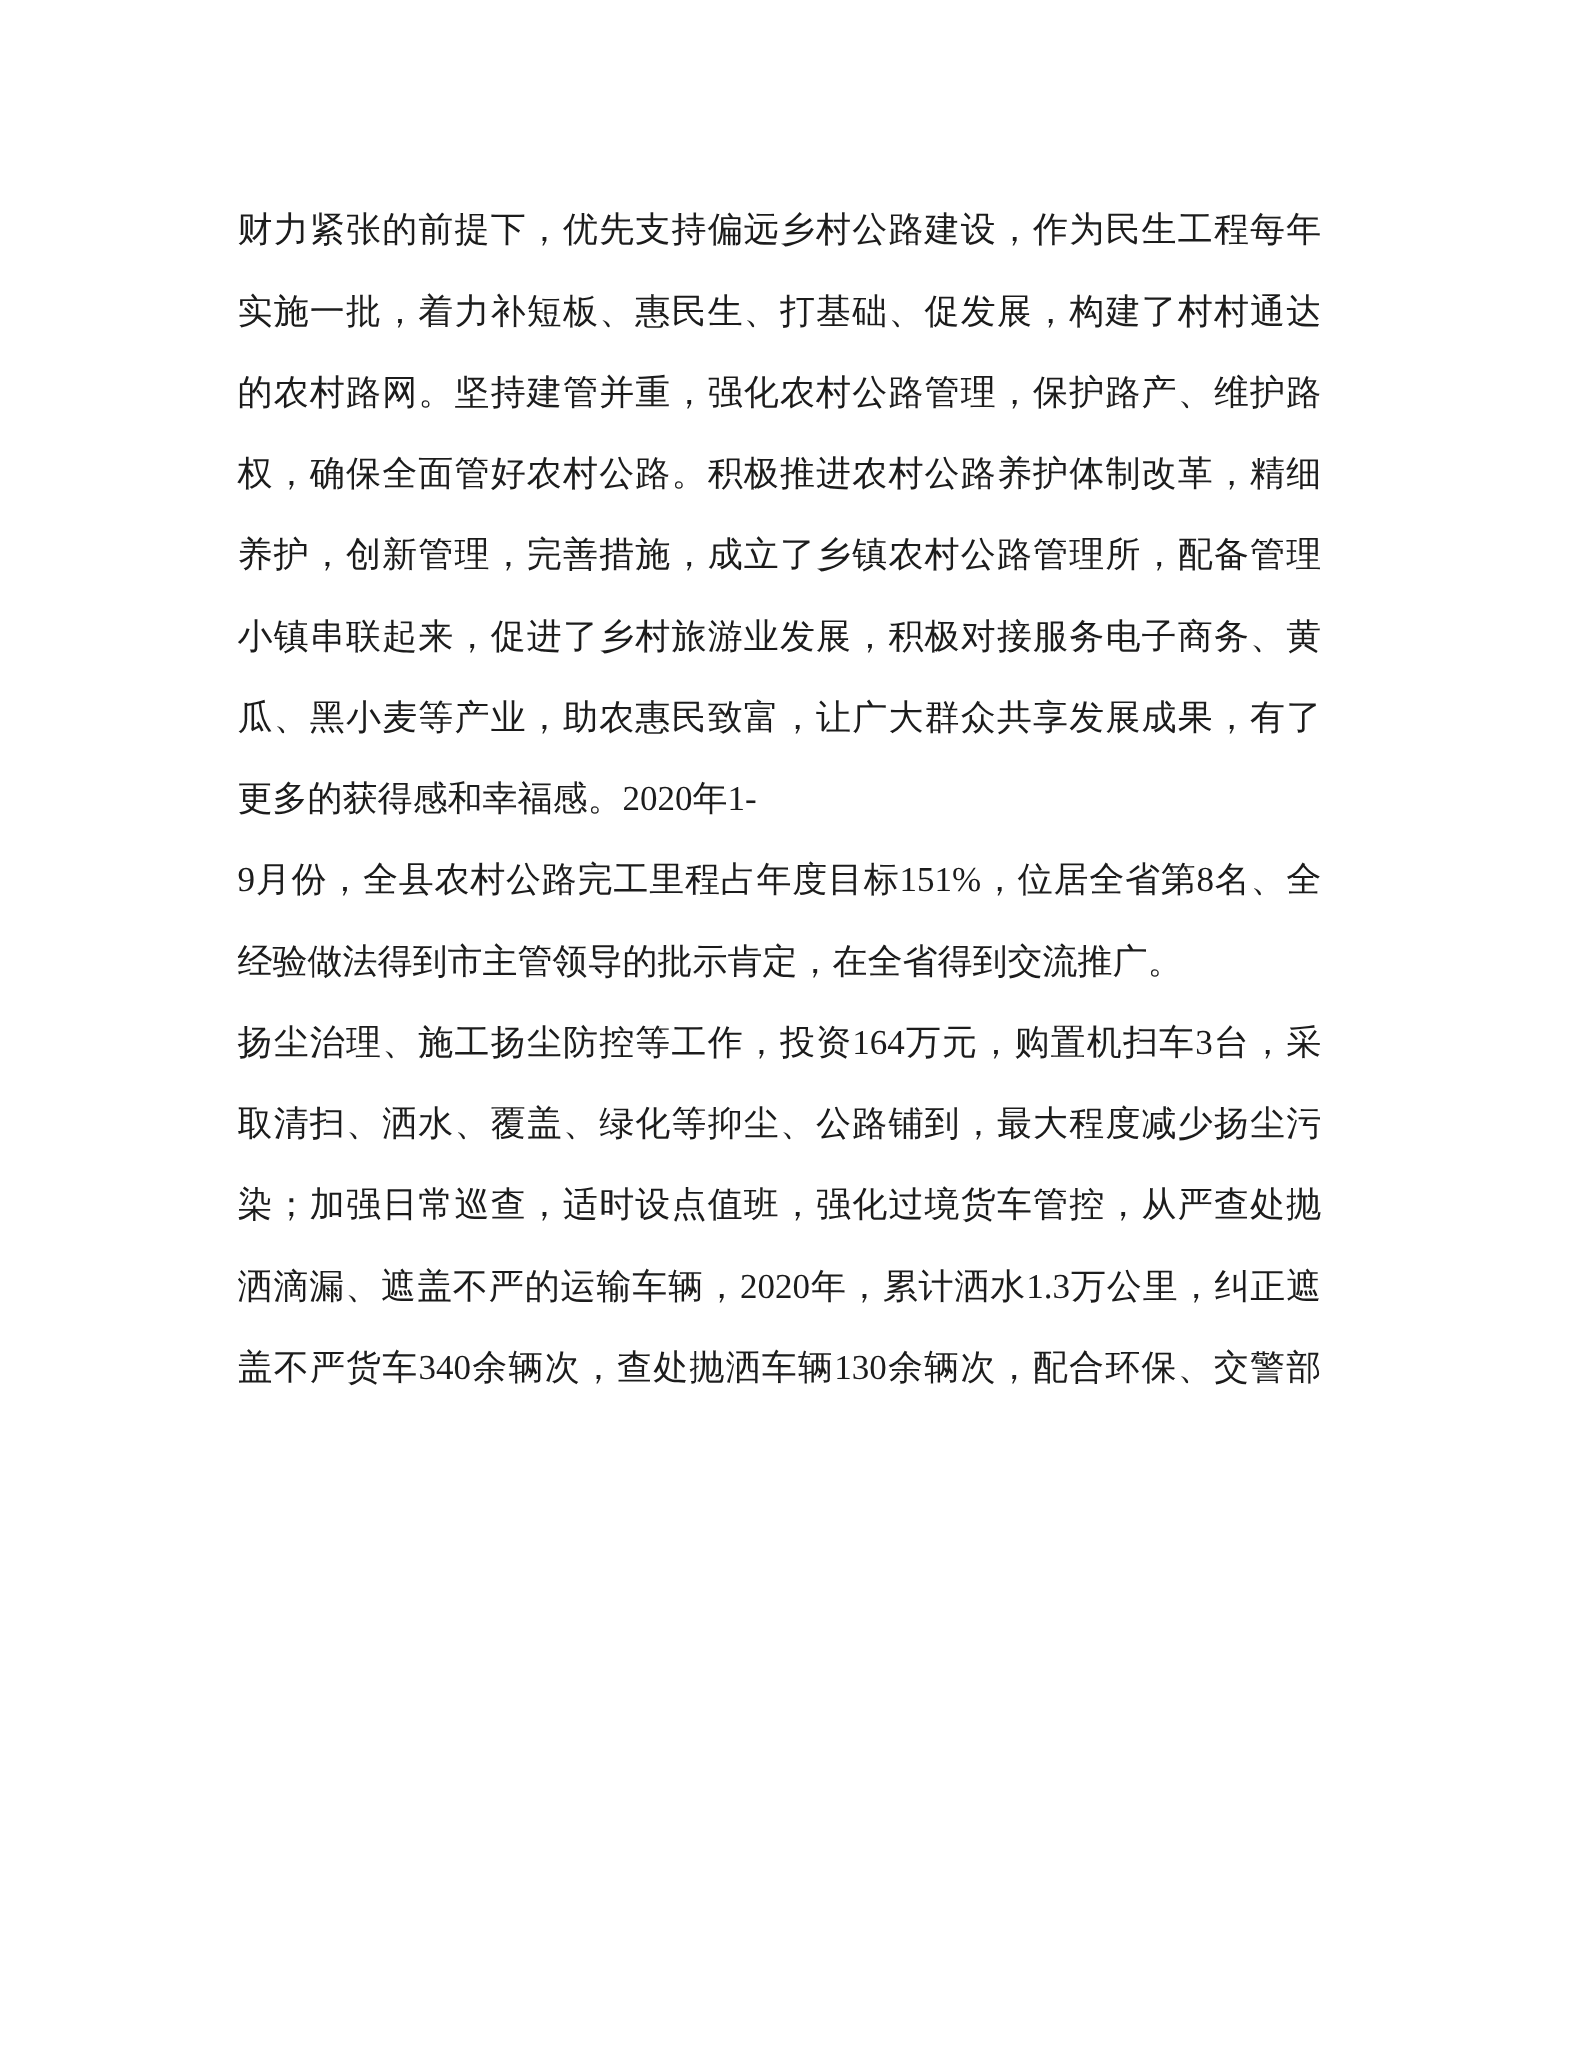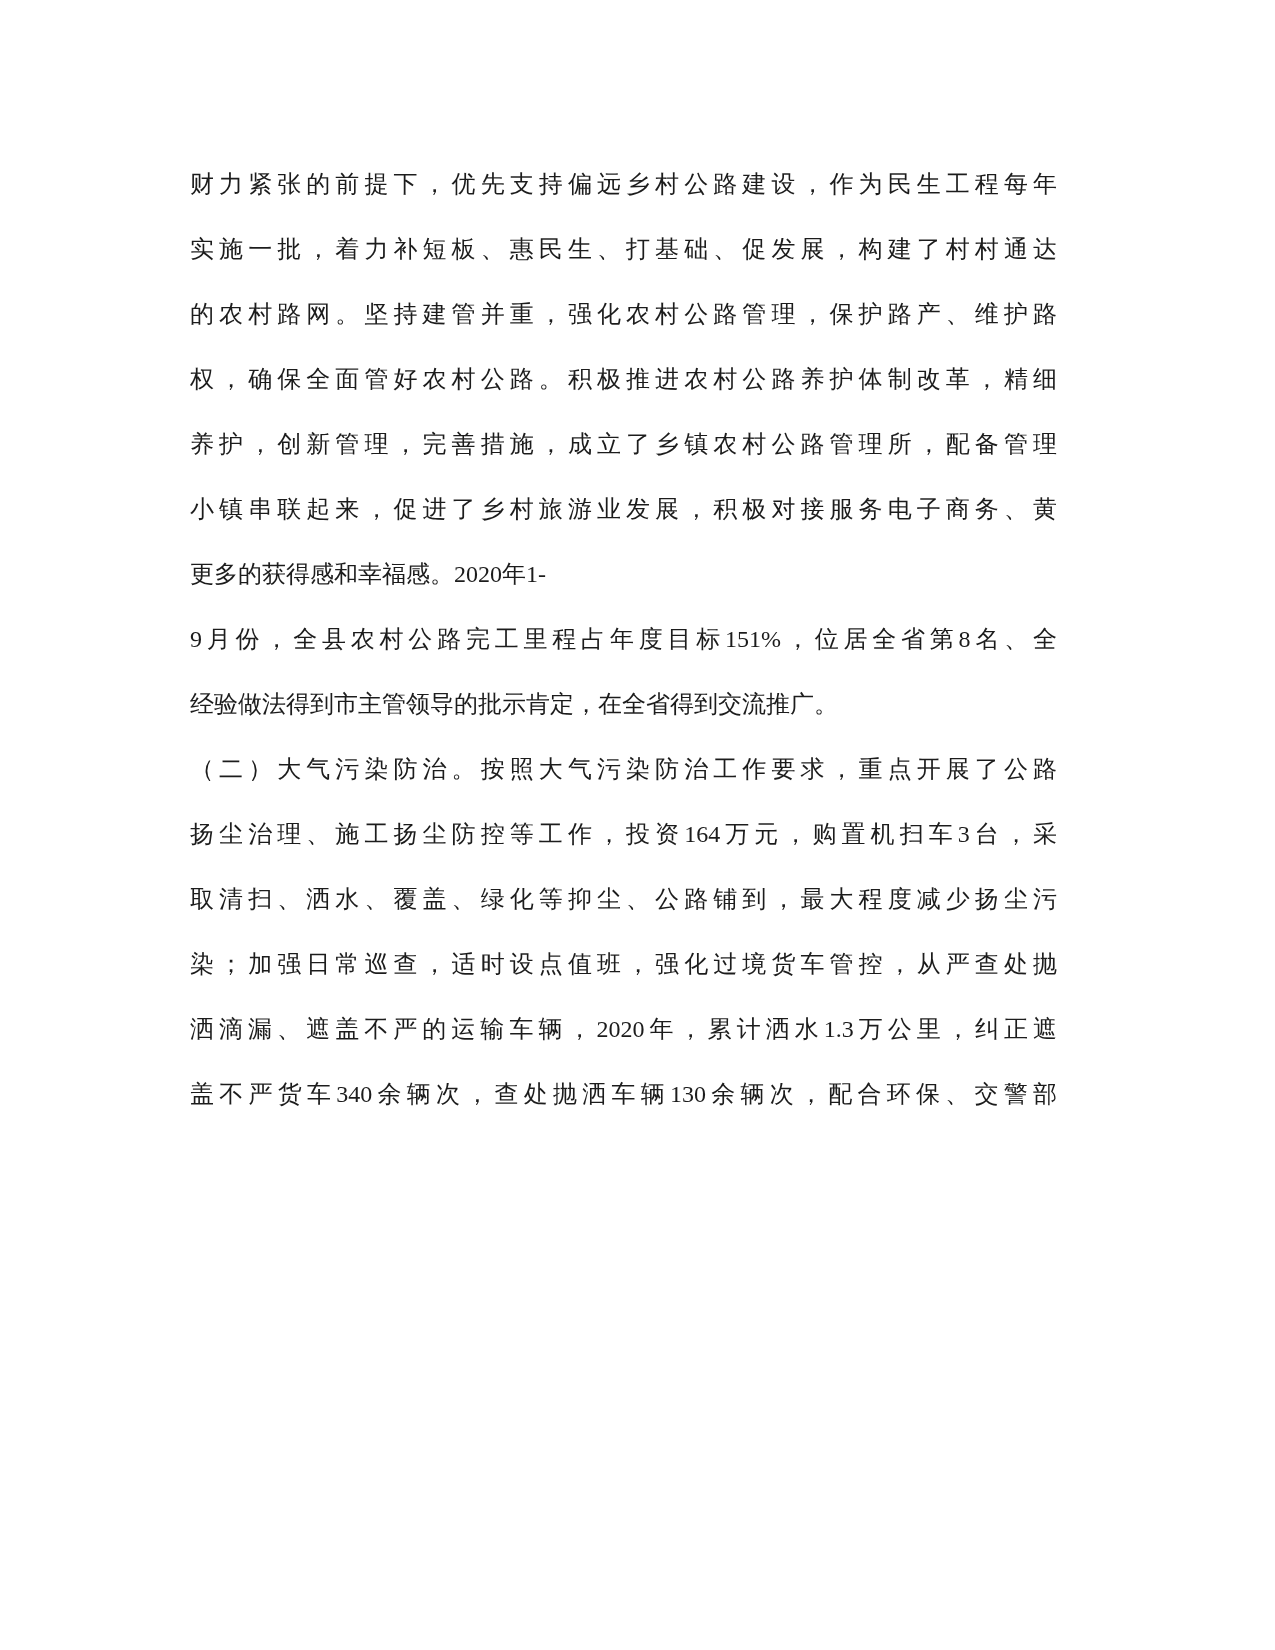--- a/index.html
+++ b/index.html
@@ -14,21 +14,21 @@
     font-family: "Liberation Serif", "DejaVu Serif", serif;
   }
   .page {
     position: absolute;
     left: 190px;
     top: 152px;
     width: 867px;
     color: #1c1c1c;
   }
   .line {
-    font-size: 24px;
+    font-size: 28px;
     line-height: 65px;
     height: 65px;
     text-align: justify;
     text-align-last: justify;
     letter-spacing: 0;
     white-space: nowrap;
     overflow: visible;
   }
   .line.short {
     text-align: right;
@@ -38,22 +38,22 @@
 </head>
 <body>
 
 <div class="page">
   <div class="line">财力紧张的前提下，优先支持偏远乡村公路建设，作为民生工程每年</div>
   <div class="line">实施一批，着力补短板、惠民生、打基础、促发展，构建了村村通达</div>
   <div class="line">的农村路网。坚持建管并重，强化农村公路管理，保护路产、维护路</div>
   <div class="line">权，确保全面管好农村公路。积极推进农村公路养护体制改革，精细</div>
   <div class="line">养护，创新管理，完善措施，成立了乡镇农村公路管理所，配备管理</div>
   <div class="line">小镇串联起来，促进了乡村旅游业发展，积极对接服务电子商务、黄</div>
+  <div class="line">瓜、黑小麦等产业，助农惠民致富，让广大群众共享发展成果，有了</div>
   <div class="line short">更多的获得感和幸福感。2020年1-</div>
   <div class="line">9月份，全县农村公路完工里程占年度目标151%，位居全省第8名、全</div>
   <div class="line short">经验做法得到市主管领导的批示肯定，在全省得到交流推广。</div>
-  <div class="line">（二）大气污染防治。按照大气污染防治工作要求，重点开展了公路</div>
   <div class="line">扬尘治理、施工扬尘防控等工作，投资164万元，购置机扫车3台，采</div>
   <div class="line">取清扫、洒水、覆盖、绿化等抑尘、公路铺到，最大程度减少扬尘污</div>
   <div class="line">染；加强日常巡查，适时设点值班，强化过境货车管控，从严查处抛</div>
   <div class="line">洒滴漏、遮盖不严的运输车辆，2020年，累计洒水1.3万公里，纠正遮</div>
   <div class="line">盖不严货车340余辆次，查处抛洒车辆130余辆次，配合环保、交警部</div>
 </div>
 
 </body></html>

